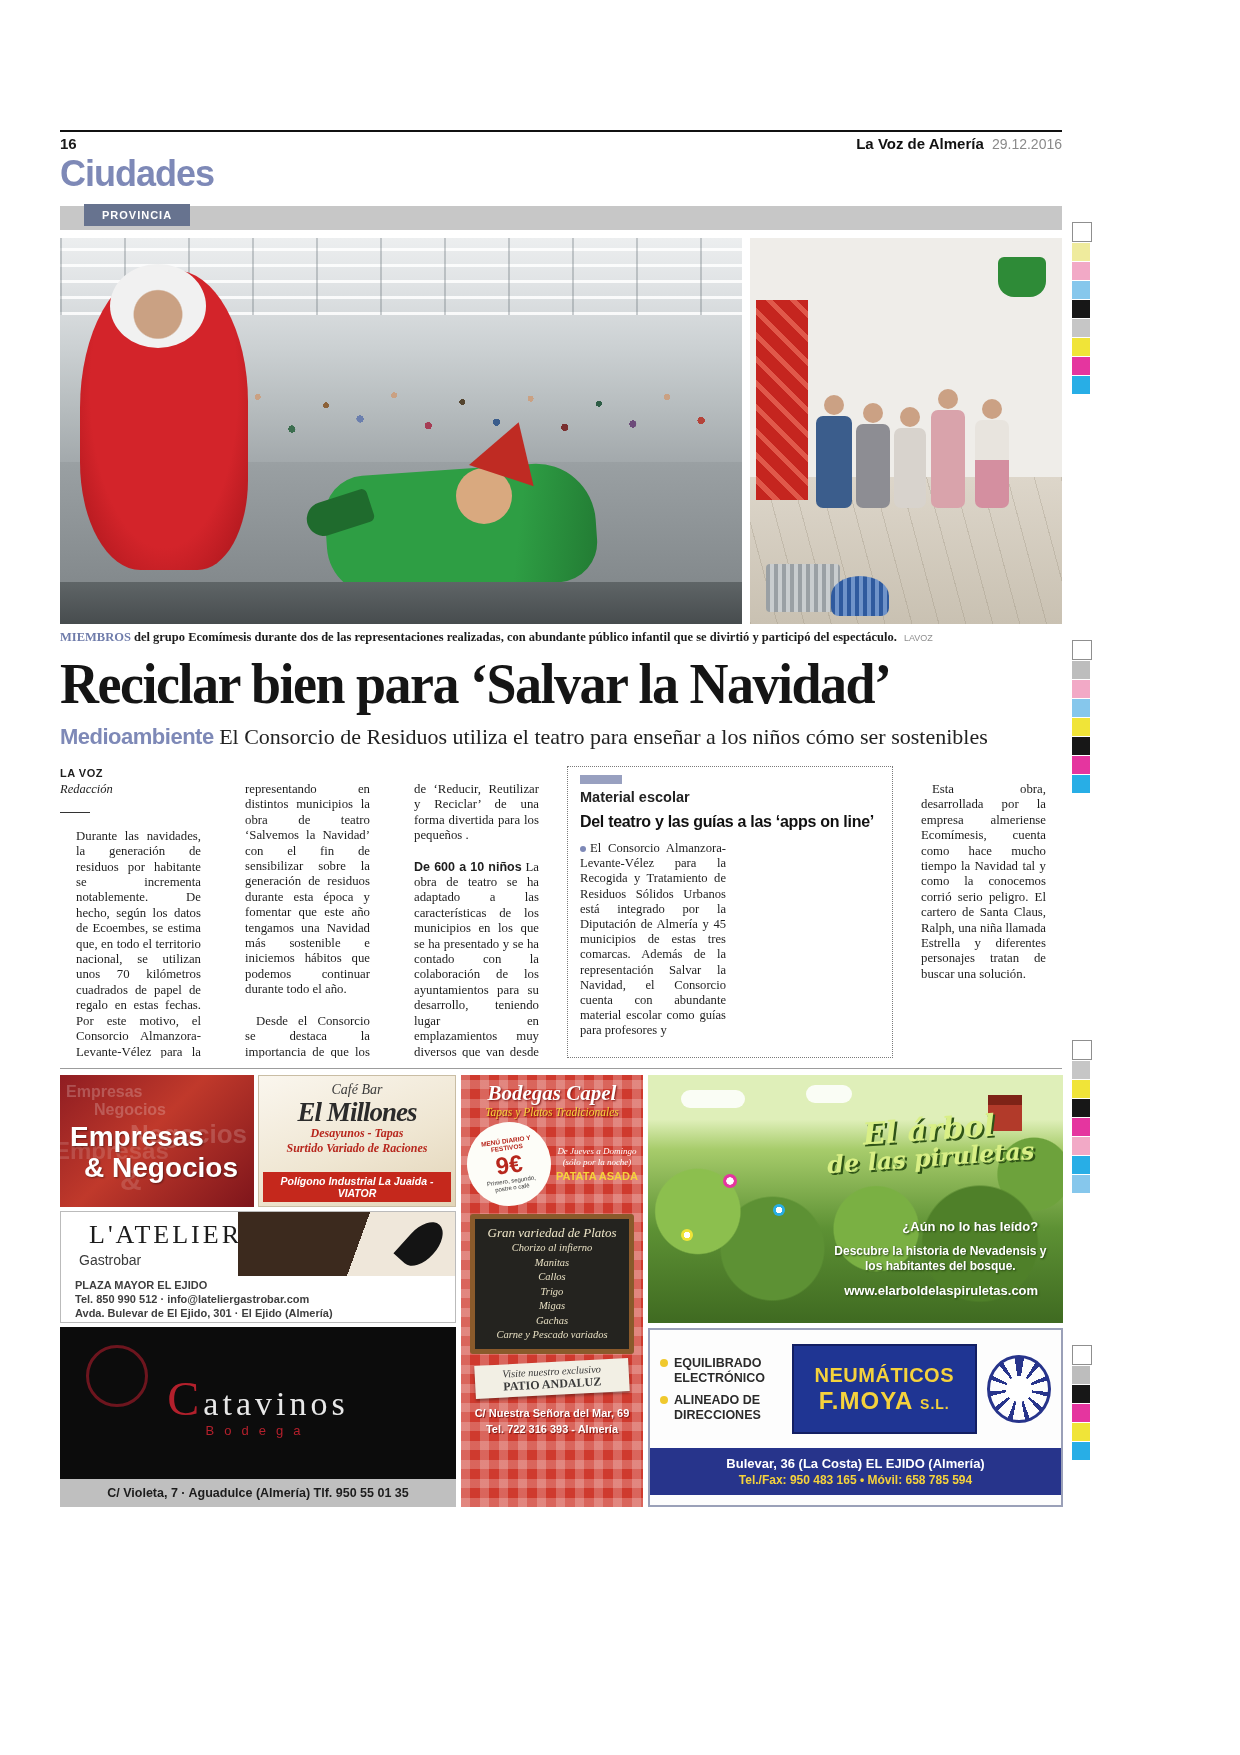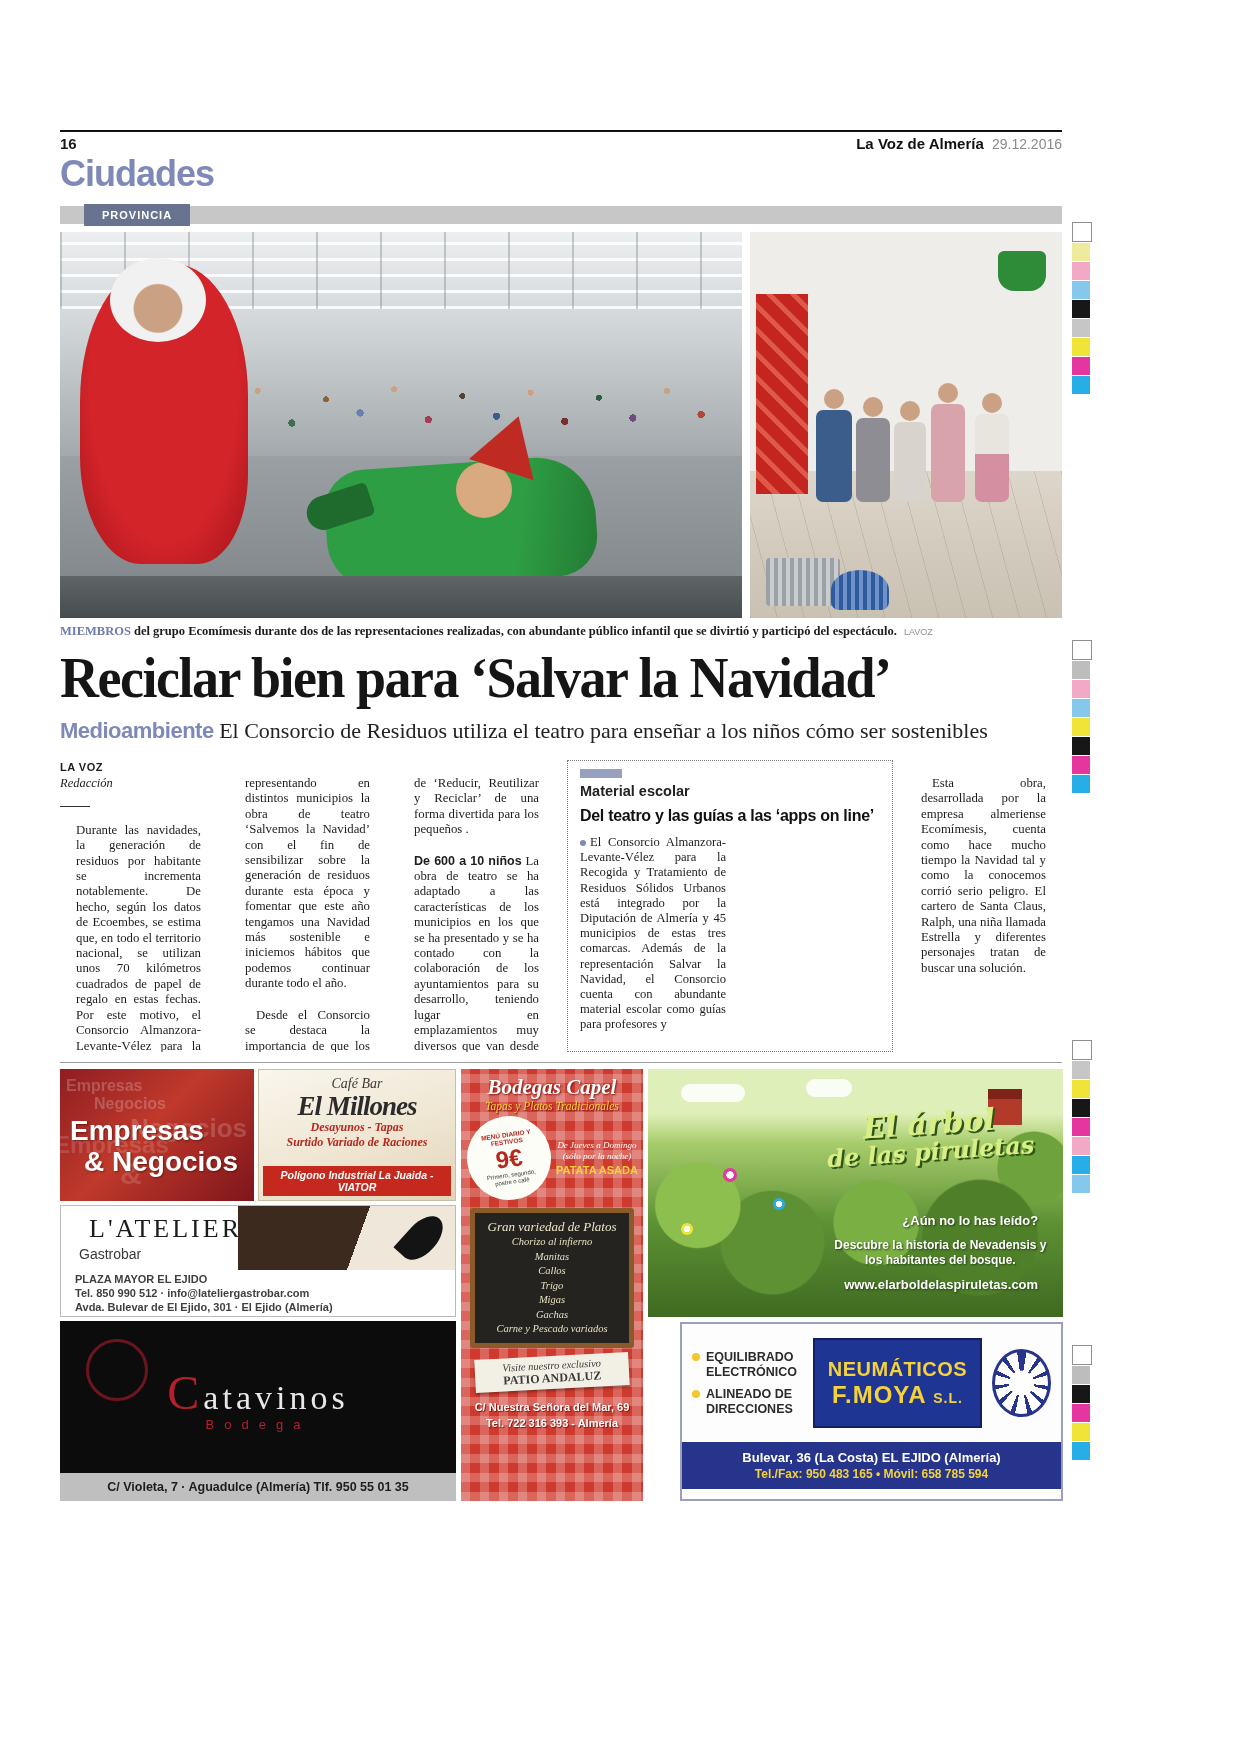--- a/index.html
+++ b/index.html
@@ -10,21 +10,21 @@
   
   .masthead{margin-top:130px;border-top:2px solid #111;display:flex;justify-content:space-between;
             align-items:baseline;padding-top:3px;}
   .pageno{font-weight:bold;font-size:15px;text-align:right;}
   .brandline{font-size:15px;}
   .brand{font-weight:bold;color:#111;}
   .issue-date{color:#8a8a8a;font-weight:normal;font-size:14px;margin-left:4px;}
   .section-title{margin-top:2px;font-size:36px;font-weight:bold;color:#7e89b7;letter-spacing:-1px;line-height:40px;}
 
   
-  .kicker{margin-top:12px;height:18px;background:#c7c7c7;position:relative;}
+  .kicker{margin-top:12px;height:24px;background:#c7c7c7;position:relative;}
   .kicker-label{position:absolute;left:24px;top:-2px;height:22px;background:#67738f;color:#fff;
                 font-size:11px;font-weight:bold;letter-spacing:1px;padding:0 18px;display:flex;align-items:center;}
 
   
   .photos{margin-top:8px;display:flex;gap:8px;height:386px;}
   .ph{position:relative;overflow:hidden;}
   .ph-left{width:682px;background:linear-gradient(180deg,#eceeef 0%,#e0e3e5 12%,#ccd1d3 28%,#b6bcbe 44%,#a3a9ac 58%,#93999c 72%,#878d90 100%);}
   .pl-beams{position:absolute;top:0;left:0;right:0;height:20%;
     background:repeating-linear-gradient(90deg,rgba(110,120,126,.35) 0 2px,transparent 2px 64px),
                repeating-linear-gradient(0deg,rgba(255,255,255,.85) 0 3px,transparent 3px 16px);}
@@ -210,21 +210,21 @@
   .lp3{left:30%;top:52%;width:12px;height:12px;background:radial-gradient(circle,#fff 0 35%,#28aee6 40% 100%);}
   .pir-title{position:absolute;right:7%;top:16%;text-align:center;transform:rotate(-4deg);
     font-family:"DejaVu Serif",serif;font-style:italic;font-weight:bold;color:#d9ef86;
     text-shadow:2px 2px 0 #2f5417;}
   .pir-t1{font-size:30px;line-height:30px;} .pir-t2{font-size:24px;line-height:26px;}
   .pir-q{position:absolute;right:6%;top:58%;font-weight:bold;font-size:13px;text-shadow:1px 1px 2px #23420f;}
   .pir-d{position:absolute;right:4%;top:68%;text-align:center;font-weight:bold;font-size:12px;line-height:15px;
     text-shadow:1px 1px 2px #23420f;}
   .pir-url{position:absolute;right:6%;top:84%;font-weight:bold;font-size:13px;color:#fff;text-shadow:1px 1px 2px #23420f;}
 
-  .ad-fmoya{height:179px;background:#fdfdfd;border:2px solid #9aa0b8;margin-left:32px;}
+  .ad-fmoya{height:179px;background:#fdfdfd;border:2px solid #9aa0b8;}
   .fm-top{display:flex;align-items:center;height:118px;padding:0 10px;gap:10px;}
   .fm-services{width:130px;font-weight:bold;font-size:12.5px;color:#2b2b2b;line-height:15px;}
   .fm-service{display:flex;gap:6px;margin:7px 0;align-items:flex-start;}
   .fm-bullet{width:8px;height:8px;border-radius:50%;background:#f0c92e;margin-top:3px;flex:0 0 auto;}
   .fm-brandbox{width:194px;height:86px;background:#1f3593;border:2px solid #131f63;display:flex;flex-direction:column;
     align-items:center;justify-content:center;color:#f5d23c;font-weight:bold;}
   .fm-b1{font-size:20px;letter-spacing:0.5px;} .fm-b2{font-size:24px;letter-spacing:1px;}
   .fm-b2 .sl{font-size:14px;}
   .fm-wheel{width:62px;height:62px;border:3px solid #27348b;border-radius:50%;
     background:radial-gradient(circle at 50% 50%,#fff 0 30%,transparent 31%),

